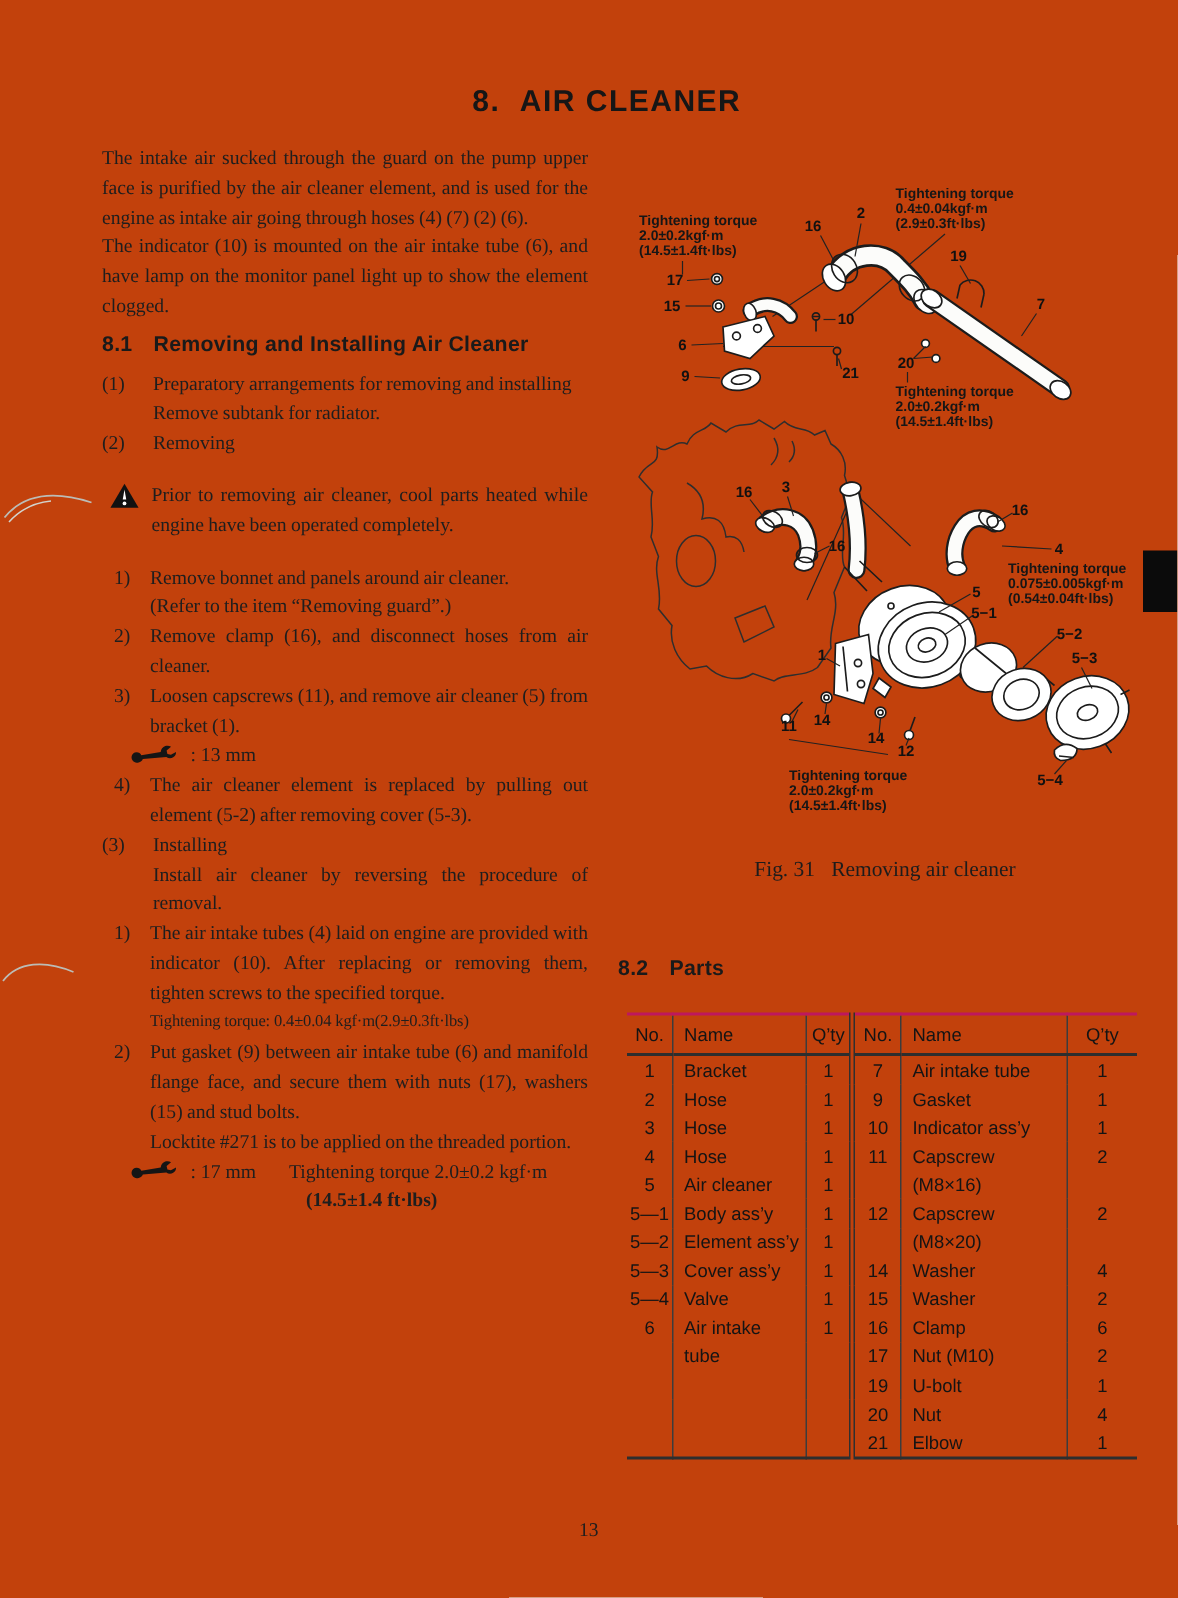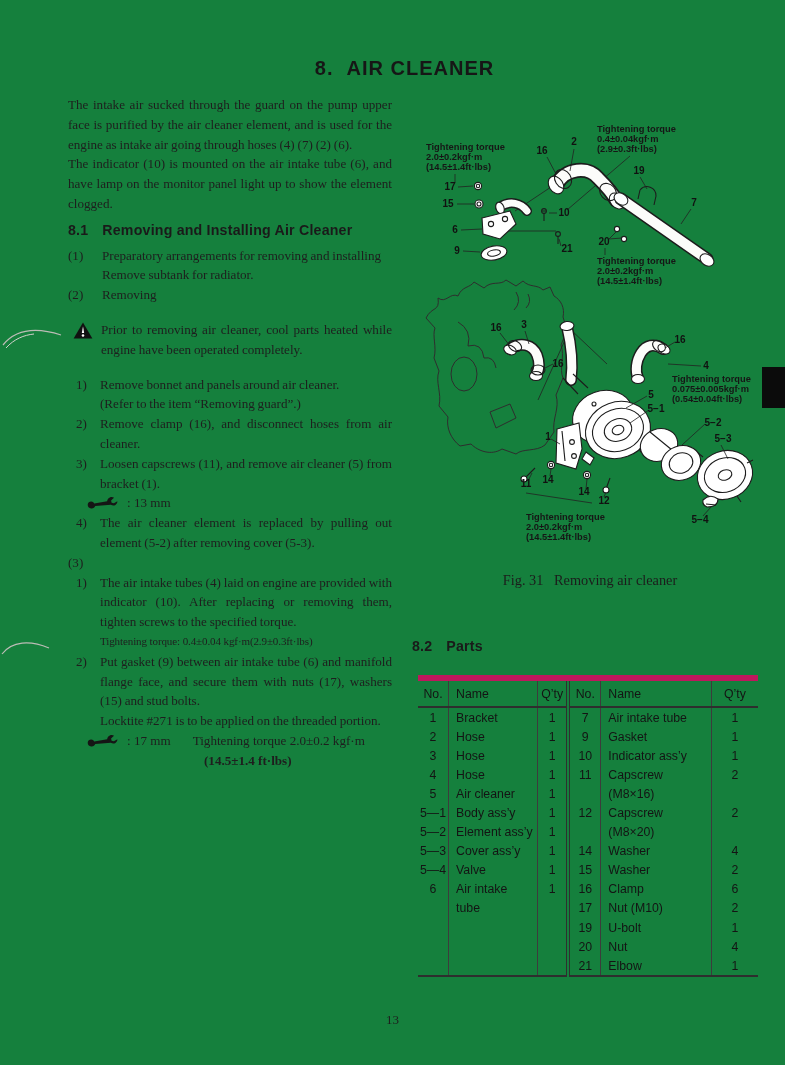--- a/index.html
+++ b/index.html
@@ -1,16 +1,16 @@
 <!DOCTYPE html>
 <html><head>
 <meta charset="utf-8">
 <style>
   html,body{margin:0;padding:0;background:#e8e8e4;}
-  .page{position:relative;width:785px;height:1065px;background:#15803d;overflow:hidden;
+  .page{position:relative;width:785px;height:1065px;background:#c2410c;overflow:hidden;
         font-family:"Liberation Serif",serif;color:#1e1e1e;}
   
   .title{position:absolute;left:12px;top:44px;width:785px;text-align:center;
          font-family:"Liberation Sans",sans-serif;font-size:20px;font-weight:bold;
          letter-spacing:1px;color:#161616;}
   .title-num{margin-right:13px;}
   
   .left-col{position:absolute;left:68px;top:90px;width:324px;padding-top:5px;
             font-size:13.1px;line-height:19.8px;}
   .para{margin:0;text-align:justify;word-spacing:-0.4px;}
@@ -36,21 +36,21 @@
   .leader{fill:none;stroke:#222;stroke-width:.8;}
   .tube-out{fill:none;stroke:#1c1c1c;stroke-linecap:round;}
   .tube-core{fill:none;stroke:#fcfcfa;stroke-linecap:round;}
   .wfill{fill:#fff;}
   .ann{font:bold 9.3px "Liberation Sans",sans-serif;fill:#161616;}
   .lbl{font:bold 10px "Liberation Sans",sans-serif;fill:#111;}
   
   .h2-82{position:absolute;left:412px;top:638px;margin:0;}
   .parts-table{position:absolute;left:418px;top:675px;width:340px;border-collapse:collapse;
                font-family:"Liberation Sans",sans-serif;font-size:12.3px;color:#141414;
-               border-top:6px solid #be185d;border-bottom:2px solid #2e2e2e;}
+               border-top:2px solid #be185d;border-bottom:2px solid #2e2e2e;}
   .parts-table th{font-weight:normal;height:23px;border-bottom:2px solid #2e2e2e;}
   .parts-table td{height:19.1px;padding:0;}
   .parts-table th:nth-child(1),.parts-table td:nth-child(1){width:30px;text-align:center;border-right:1.4px solid #3c3c3c;}
   .parts-table th:nth-child(2),.parts-table td:nth-child(2){width:88px;text-align:left;padding-left:7px;border-right:1.4px solid #3c3c3c;}
   .parts-table th:nth-child(3),.parts-table td:nth-child(3){width:27px;text-align:center;border-right:4px double #2f2f2f;}
   .parts-table th:nth-child(4),.parts-table td:nth-child(4){width:30px;text-align:center;border-right:1.4px solid #3c3c3c;}
   .parts-table th:nth-child(5),.parts-table td:nth-child(5){width:112px;text-align:left;padding-left:7px;border-right:1.4px solid #3c3c3c;}
   .parts-table th:nth-child(6),.parts-table td:nth-child(6){width:49px;text-align:center;}
   
   .index-tab{position:absolute;left:762px;top:367px;width:23px;height:41px;background:#0b0b0b;}
@@ -134,20 +134,24 @@
       <div class="li">
         <span class="marker">4)</span>
         <div class="li-body">
             <p class="para">The air cleaner element is replaced by pulling out element (5-2) after removing cover (5-3).</p>
           </div>
       </div>
     </div>
 
     <div class="li">
       <span class="marker">(3)</span>
+      <div class="li-body">
+        <p class="para">Installing</p>
+        <p class="para">Install air cleaner by reversing the procedure of removal.</p>
+      </div>
     </div>
 
     <div class="steps">
       <div class="li">
         <span class="marker">1)</span>
         <div class="li-body">
           <p class="para">The air intake tubes (4) laid on engine are provided with indicator (10). After replacing or removing them, tighten screws to the specified torque.</p>
           <p class="torque-line">Tightening torque: 0.4±0.04 kgf·m(2.9±0.3ft·lbs)</p>
         </div>
       </div>

